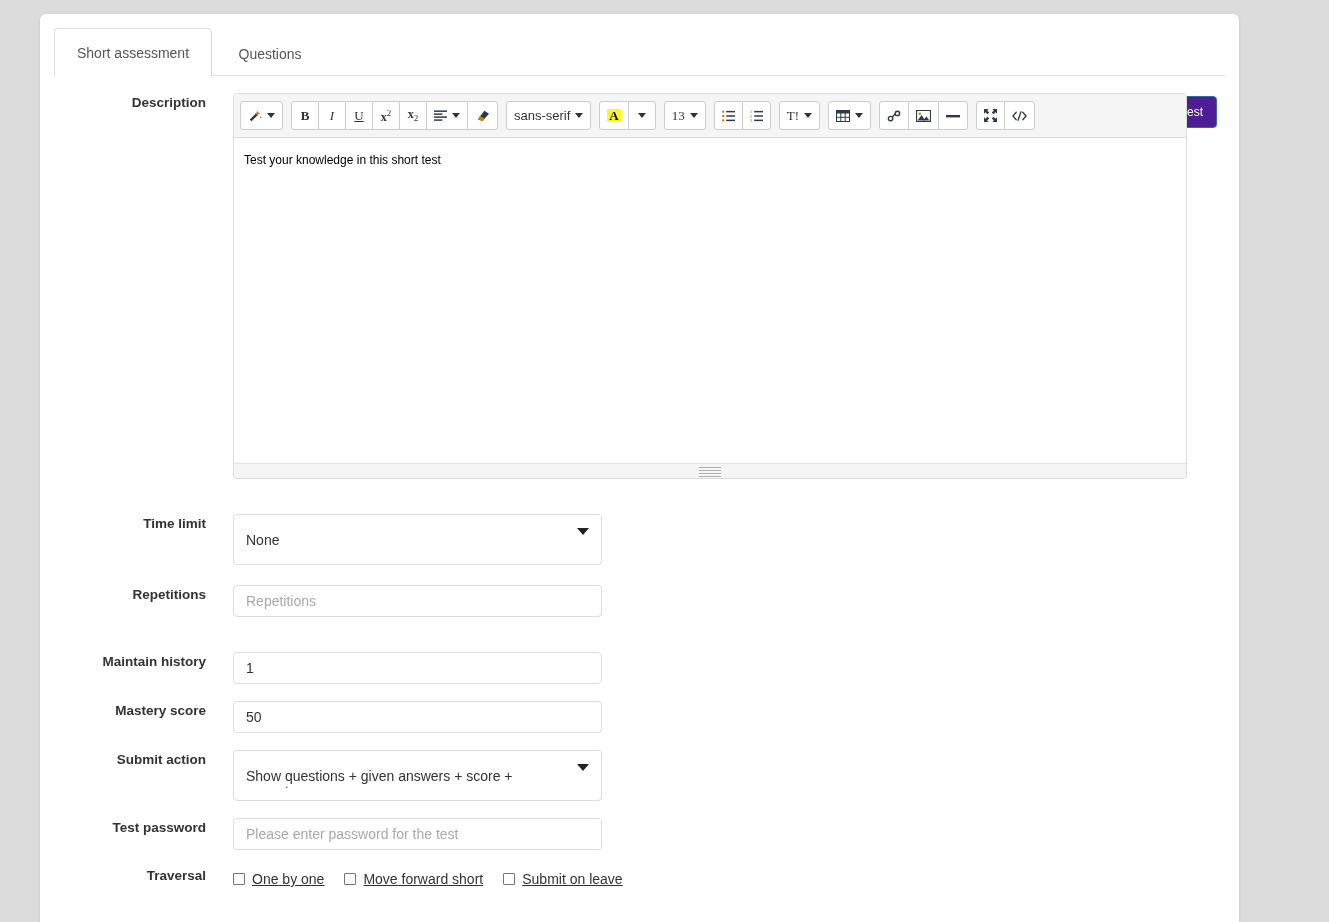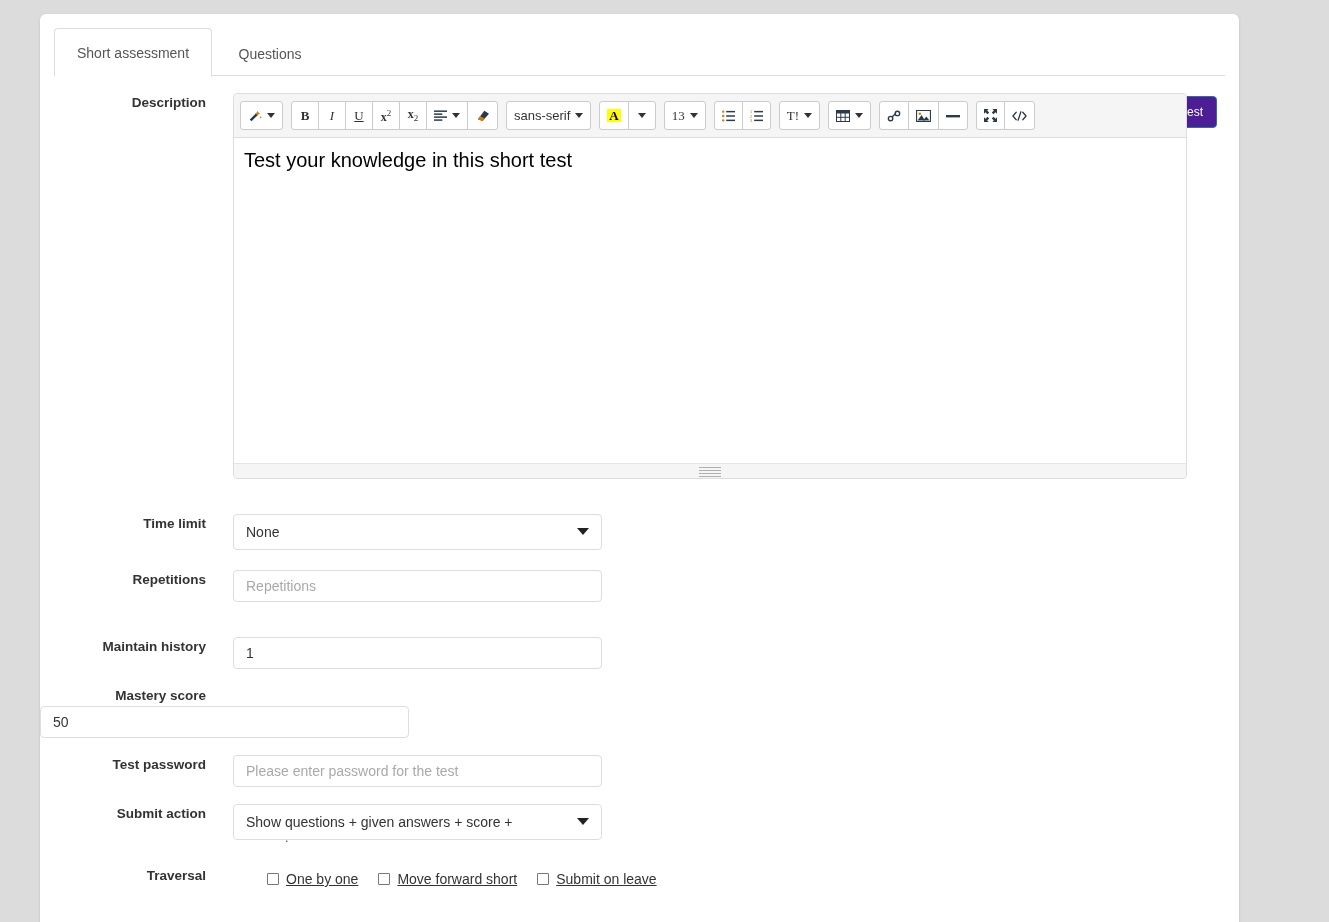--- a/index.html
+++ b/index.html
@@ -87,21 +87,21 @@
     font-size: 14px;
     color: #333333;
     background: #ffffff;
     outline: none;
     font-family: "Liberation Sans", sans-serif;
   }
   .text-input::placeholder { color: #a9a9a9; }
 
   .select-input {
     width: 369px;
-    height: 36px;
+    height: 51px;
     border: 1px solid #dddddd;
     border-radius: 4px;
     padding: 6px 30px 6px 12px;
     font-size: 14px;
     color: #333333;
     background: #ffffff;
     appearance: none;
     -webkit-appearance: none;
     outline: none;
     font-family: "Liberation Sans", sans-serif;
@@ -206,21 +206,21 @@
     font-weight: bold;
     font-family: "Liberation Serif", serif;
     padding: 0 2px;
     font-size: 13px;
   }
   .icon-svg { display: block; }
 
   .editor-body {
     height: 325px;
     padding: 12px 10px 10px 10px;
-    font-size: 20px;
+    font-size: 12px;
     color: #000000;
     font-family: "Liberation Sans", sans-serif;
     line-height: 20px;
     background: #ffffff;
   }
   .editor-statusbar {
     height: 15px;
     background: #f5f5f5;
     border-top: 1px solid #e5e5e5;
     border-radius: 0 0 4px 4px;
@@ -502,48 +502,48 @@
       </div>
     </div>
 
     <div class="form-row" style="margin-top:35px;">
       <div class="form-label">Maintain history</div>
       <div class="control-wrap">
         <input class="text-input" type="text" value="1" style="">
       </div>
     </div>
 
-    <div class="form-row" style="margin-top:17px;flex-direction:column;">
+    <div class="form-row" style="margin-top:17px;">
       <div class="form-label">Mastery score</div>
       <div class="control-wrap">
         <input class="text-input" type="text" value="50" style="">
-      </div>
-    </div>
-
-    <div class="form-row" style="margin-top:17px;">
-      <div class="form-label">Test password</div>
-      <div class="control-wrap">
-        <input class="text-input" type="text" placeholder="Please enter password for the test" style="">
       </div>
     </div>
 
     <div class="form-row" style="margin-top:17px;">
       <div class="form-label">Submit action</div>
       <div class="control-wrap">
         <div class="select-box">
           <select class="select-input">
             <option>Show questions + given answers + score +</option>
           </select>
           <span class="select-arrow"></span>
           <span class="select-clip">correct answers</span>
         </div>
       </div>
     </div>
 
-    <div class="form-row" style="margin-top:26px;gap:34px;">
+    <div class="form-row" style="margin-top:17px;">
+      <div class="form-label">Test password</div>
+      <div class="control-wrap">
+        <input class="text-input" type="text" placeholder="Please enter password for the test" style="">
+      </div>
+    </div>
+
+    <div class="form-row" style="margin-top:16px;">
       <div class="form-label">Traversal</div>
       <div class="control-wrap">
         <div class="checks">
           <label class="check-item">
             <span class="check-box"></span>
             <span>One by one</span>
           </label>
           <label class="check-item">
             <span class="check-box"></span>
             <span>Move forward short</span>

